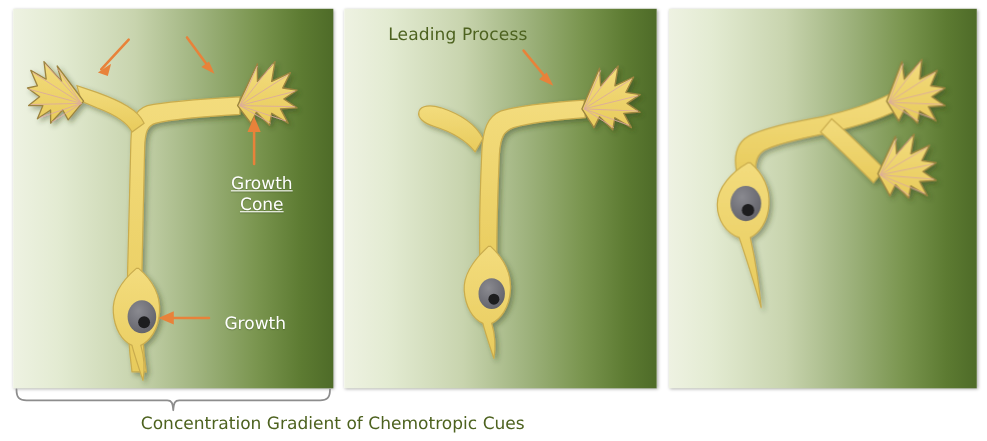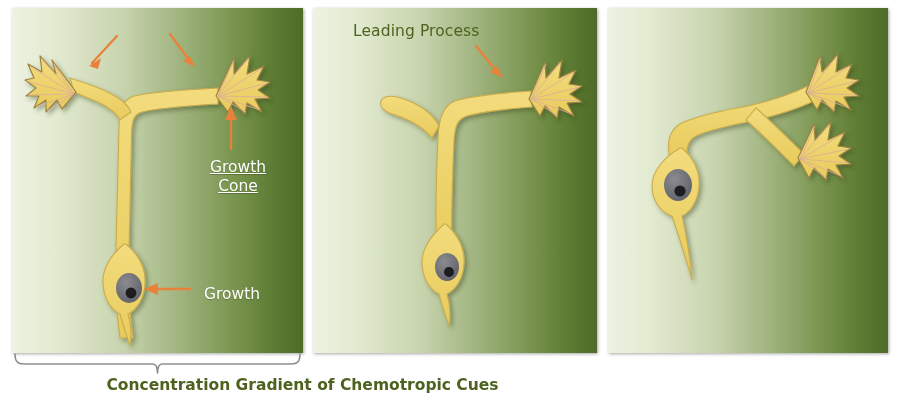--- a/index.html
+++ b/index.html
@@ -39,21 +39,21 @@
     line-height:1.22;
     white-space:pre;
     text-shadow:0 1px 1px rgba(40,60,20,0.35);
   }
   .label-growth-cone{left:183px;top:150px;width:86px;text-decoration:underline;}
   .label-nucleus{left:192px;top:277px;text-align:left;}
 
   .brace{position:absolute;left:12px;top:352px;width:291px;height:22px;}
   .caption{
     position:absolute;left:0;top:376px;width:605px;
-    text-align:center;color:#4d621f;font-size:15.5px;font-weight:bold;
+    text-align:center;color:#4d621f;font-size:15.5px;
   }
 </style>
 </head>
 <body>
 
 <div class="figure">
 
   <div class="panel panel-1">
     <svg viewBox="0 0 291 345" preserveAspectRatio="none">
       <defs>

